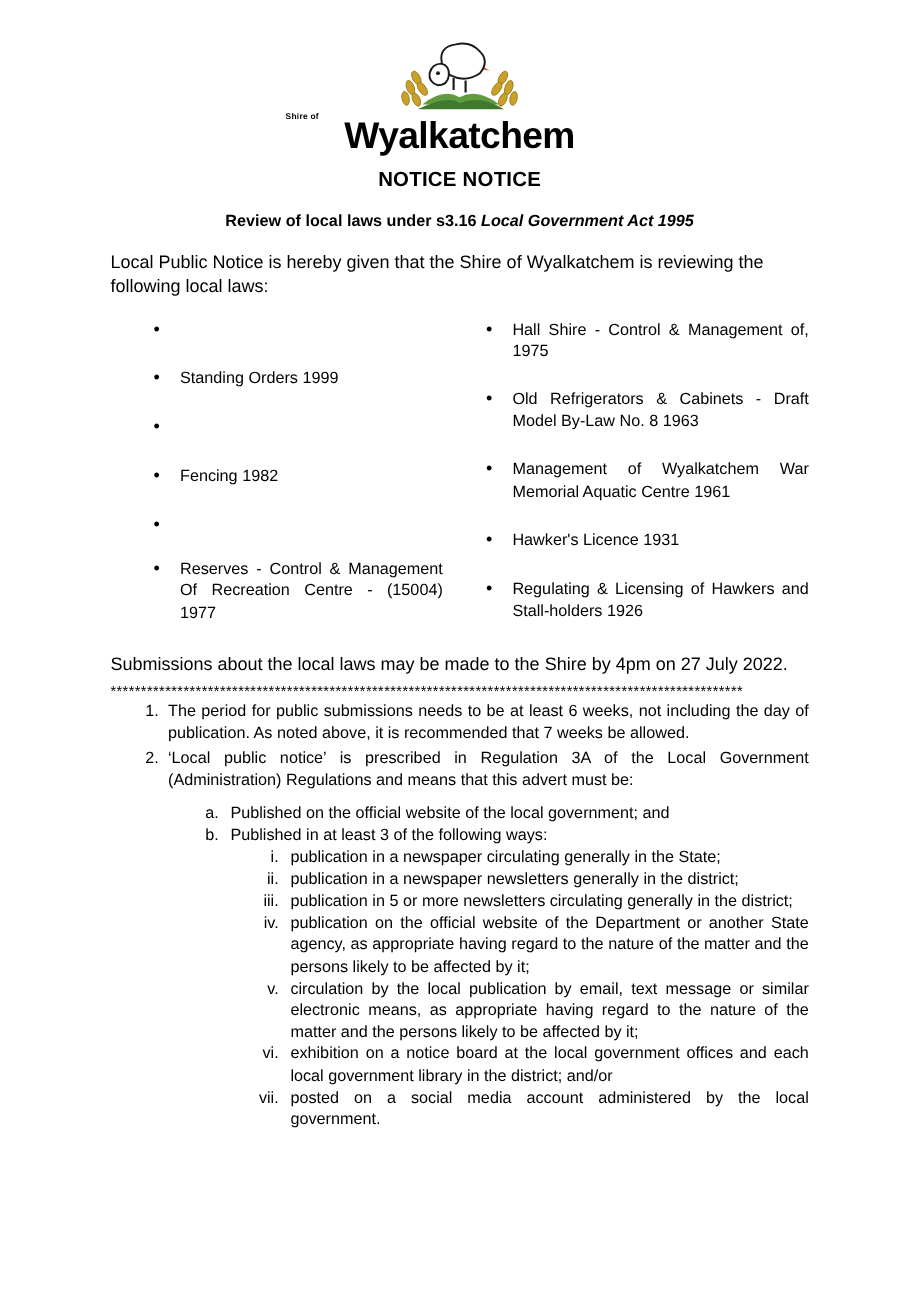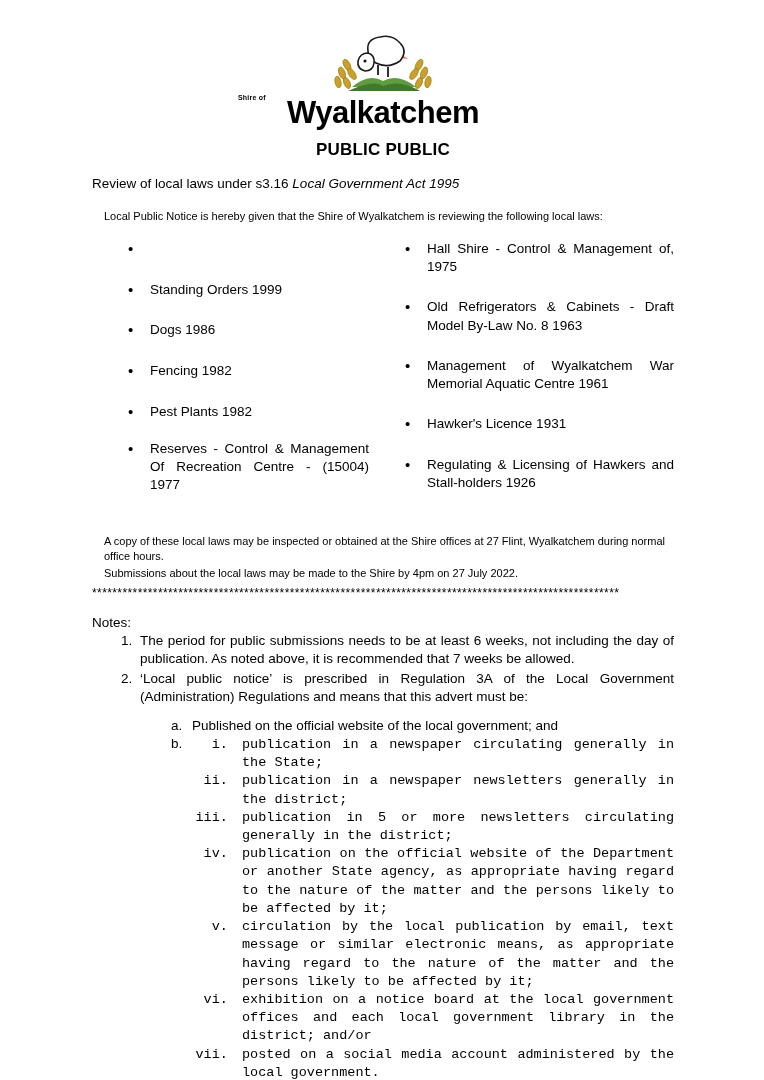--- a/index.html
+++ b/index.html
@@ -47,34 +47,34 @@
 
   
   .title {
     text-align: center;
     font-size: 17px;
     font-weight: bold;
     margin: 10px 0 0 0;
     letter-spacing: 0.2px;
   }
   .subtitle {
-    text-align: left;
-    font-size: 13.5px;
-    font-weight: normal;
+    text-align: center;
+    font-size: 13.5px;
+    font-weight: bold;
     margin: 16px 0 4px 0;
   }
   .subtitle .ital {
     font-style: italic;
   }
 
   
   .para {
-    font-size: 11px;
-    line-height: 1.35;
-    margin: 18px 0 0 12px;
+    font-size: 15px;
+    line-height: 1.35;
+    margin: 18px 0 0 0;
     text-align: left;
   }
   .para.tight {
     margin-top: 2px;
   }
 
   
   .laws-wrap {
     display: flex;
     margin: 16px 0 0 0;
@@ -142,21 +142,20 @@
   ol.alpha > li {
     margin-bottom: 0px;
     padding-left: 6px;
   }
   ol.roman {
     list-style-type: lower-roman;
     margin: 0 0 0 0;
     padding-left: 44px;
     font-size: 13.5px;
     line-height: 1.35;
-    font-family: Liberation Mono, monospace;
   }
   ol.roman > li {
     margin-bottom: 0px;
     padding-left: 6px;
     text-align: justify;
   }
 </style>
 </head>
 <body>
 
@@ -192,46 +191,44 @@
       <circle cx="41" cy="32" r="1.6" fill="#1a1a1a"></circle>
 
       <path d="M54 36 L54 46 M64 38 L64 48" stroke="#1a1a1a" stroke-width="1.8" fill="none"></path>
     </svg>
     <div style="position:relative;">
       <span class="logo-shireof" style="left:146px; top:-3px;">Shire of</span>
       <div class="logo-wordmark">Wyalkatchem</div>
     </div>
   </div>
 
-  <div class="title">PUBLIC PUBLIC</div>
+  <div class="title">NOTICE NOTICE</div>
 
   <div class="subtitle"><span>Review of local laws under s3.16 </span><span class="ital">Local Government Act 1995</span></div>
 
   <div class="para">Local Public Notice is hereby given that the Shire of Wyalkatchem is reviewing the following local laws:</div>
 
   <div class="laws-wrap">
     <div class="laws-col left">
       <div class="bullet-row">
         <span class="dot">•</span>
       </div>
       <div class="bullet-row">
         <span class="dot">•</span>
         <span class="txt">Standing Orders 1999</span>
       </div>
       <div class="bullet-row">
         <span class="dot">•</span>
-        <span class="txt">Dogs 1986</span>
       </div>
       <div class="bullet-row">
         <span class="dot">•</span>
         <span class="txt">Fencing 1982</span>
       </div>
       <div class="bullet-row">
         <span class="dot">•</span>
-        <span class="txt">Pest Plants 1982</span>
       </div>
       <div class="bullet-row">
         <span class="dot">•</span>
         <span class="txt">Reserves - Control &amp; Management Of Recreation Centre - (15004) 1977</span>
       </div>
     </div>
     <div class="laws-col right">
       <div class="bullet-row">
         <span class="dot">•</span>
         <span class="txt">Hall Shire - Control &amp; Management of, 1975</span>
@@ -248,33 +245,32 @@
         <span class="dot">•</span>
         <span class="txt">Hawker's Licence 1931</span>
       </div>
       <div class="bullet-row">
         <span class="dot">•</span>
         <span class="txt">Regulating &amp; Licensing of Hawkers and Stall-holders 1926</span>
       </div>
     </div>
   </div>
 
-  <div class="para">A copy of these local laws may be inspected or obtained at the Shire offices at 27 Flint, Wyalkatchem during normal office hours.</div>
   <div class="para tight">Submissions about the local laws may be made to the Shire by 4pm on 27 July 2022.</div>
 
   <div class="stars">********************************************************************************************************</div>
 
-  <div class="notes-label">Notes:</div>
   <ol class="numlist">
     <li>The period for public submissions needs to be at least 6 weeks, not including the day of publication. As noted above, it is recommended that 7 weeks be allowed.</li>
     <li>
       <span>‘Local public notice’ is prescribed in Regulation 3A of the Local Government (Administration) Regulations and means that this advert must be:</span>
       <ol class="alpha">
         <li>Published on the official website of the local government; and</li>
         <li>
+          <span>Published in at least 3 of the following ways:</span>
           <ol class="roman">
             <li>publication in a newspaper circulating generally in the State;</li>
             <li>publication in a newspaper newsletters generally in the district;</li>
             <li>publication in 5 or more newsletters circulating generally in the district;</li>
             <li>publication on the official website of the Department or another State agency, as appropriate having regard to the nature of the matter and the persons likely to be affected by it;</li>
             <li>circulation by the local publication by email, text message or similar electronic means, as appropriate having regard to the nature of the matter and the persons likely to be affected by it;</li>
             <li>exhibition on a notice board at the local government offices and each local government library in the district; and/or</li>
             <li>posted on a social media account administered by the local government.</li>
           </ol>
         </li>

